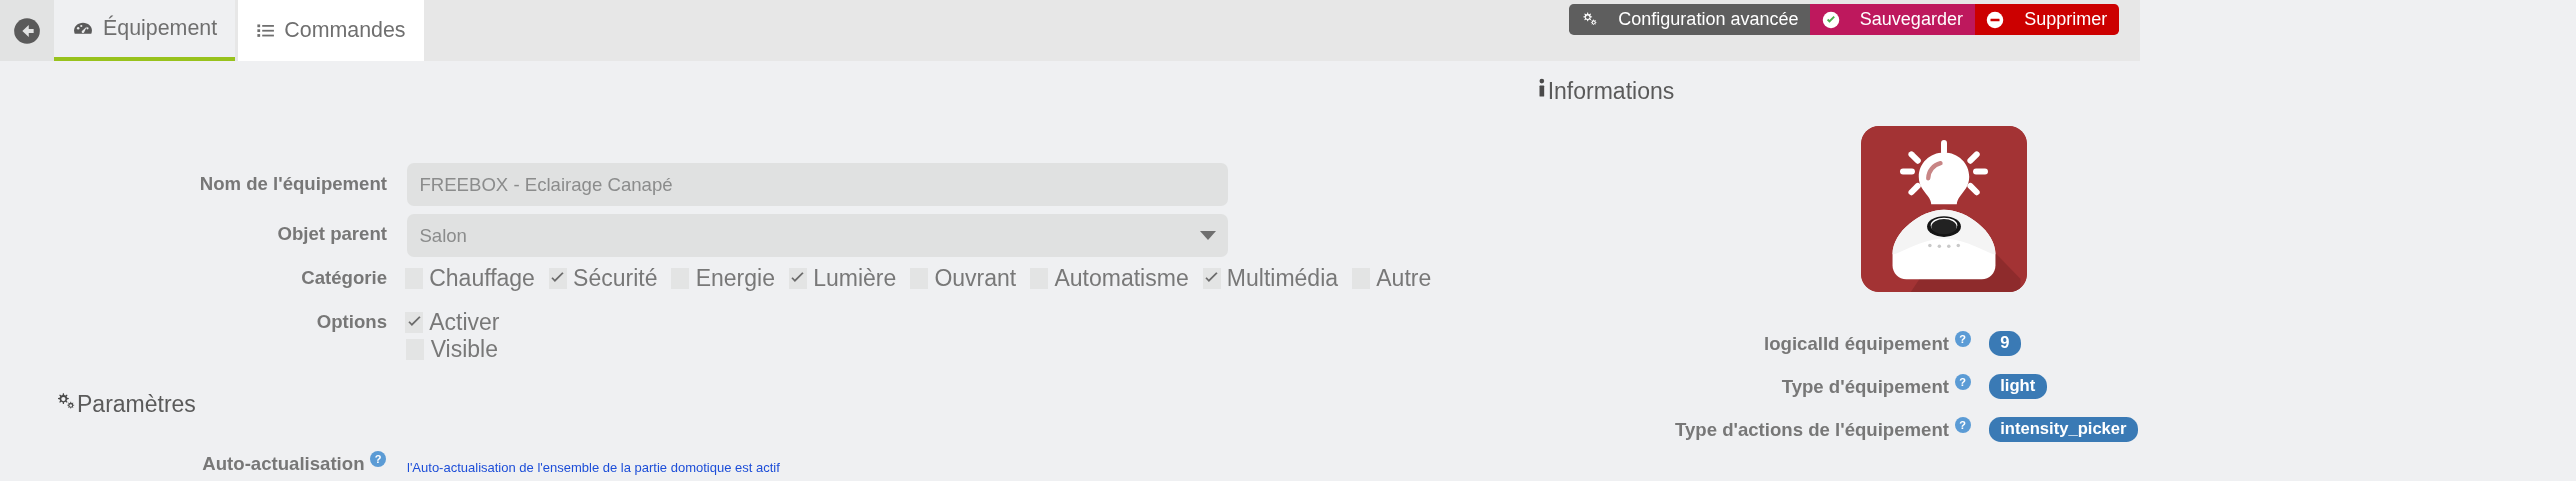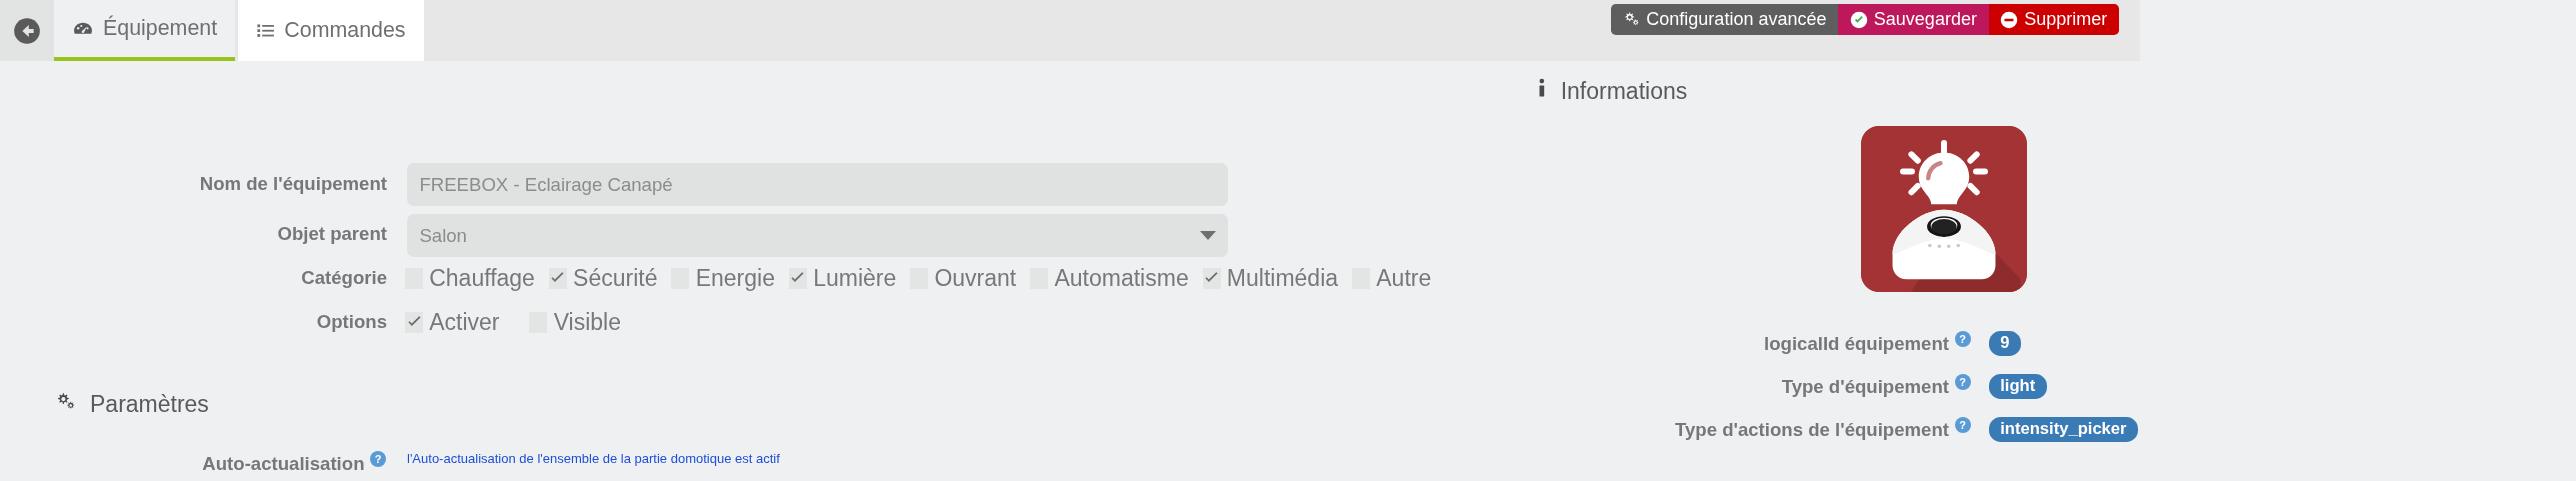--- a/index.html
+++ b/index.html
@@ -35,21 +35,21 @@
   .tab .tab-ico { display: flex; align-items: center; }
   .tab-equipement { left: 54px; background: #eff0f2; border-bottom: 4.8px solid #98c21d; }
   .tab-commandes  { left: 238px; background: #ffffff; }
 
   
   .hdr-actions {
     position: absolute; right: 21px; top: 4.1px;
     display: flex; align-items: stretch; height: 31px;
   }
   .btn {
-    display: flex; align-items: center; gap: 6px;
+    display: flex; align-items: center; gap: 20px;
     padding: 0 11.7px;
     font-size: 18px; color: #ffffff;
     white-space: nowrap; cursor: pointer;
     border: none;
     font-family: "Liberation Sans", sans-serif;
   }
   .btn-advanced { background: #5e5e5e; border-radius: 4.8px 0 0 4.8px; }
   .btn-save     { background: #be185d; }
   .btn-delete   { background: #cc0000; border-radius: 0 4.8px 4.8px 0; }
   .btn svg { display: block; }
@@ -78,41 +78,41 @@
   }
 
   .lbl-nom    { position: absolute; left: 83px; top: 112px; width: 304px; }
   .lbl-objet  { position: absolute; left: 83px; top: 162px; width: 304px; }
   .lbl-cat    { position: absolute; left: 83px; top: 206px; width: 304px; }
   .lbl-opt    { position: absolute; left: 83px; top: 250px; width: 304px; }
 
   
   .cbgroup { position: absolute; display: flex; align-items: center; }
   .cbgroup-cat { left: 405px; top: 204px; gap: 0; }
-  .cbgroup-opt { left: 405px; top: 248px; gap: 16px; }
+  .cbgroup-opt { left: 405px; top: 248px; gap: 0; flex-direction: column; }
   .cbitem { display: flex; align-items: center; cursor: pointer; margin-right: 14px; }
   .cbbox {
     width: 18px; height: 21px; background: #e3e4e4;
     display: flex; align-items: center; justify-content: center;
     margin-right: 6.2px; flex: none;
   }
   .cbbox.checked { background: #e3e4e4; }
   .cbbox svg { display: block; }
   .cbtext { font-size: 23px; color: #787878; white-space: nowrap; }
 
   
   .sechead {
-    position: absolute; display: flex; align-items: center; gap: 14px;
+    position: absolute; display: flex; align-items: center; gap: 1px;
     font-size: 23px; color: #5a5a5a;
   }
   .sechead-params { left: 54px; top: 330px; }
   .sechead-infos  { left: 1537px; top: 77px; }
 
   
-  .param-row { position: absolute; left: 0; top: 390px; display: flex; align-items: flex-start; }
+  .param-row { position: absolute; left: 0; top: 390px; display: flex; align-items: flex-end; }
   .param-label {
     width: 386px; text-align: right;
     font-size: 18.6px; font-weight: bold; color: #777777;
     white-space: nowrap;
   }
   .help-badge {
     display: inline-flex; align-items: center; justify-content: center;
     width: 16px; height: 16px; border-radius: 50%;
     background: #5b9bd5; color: #ffffff;
     font-size: 11px; font-weight: bold;

